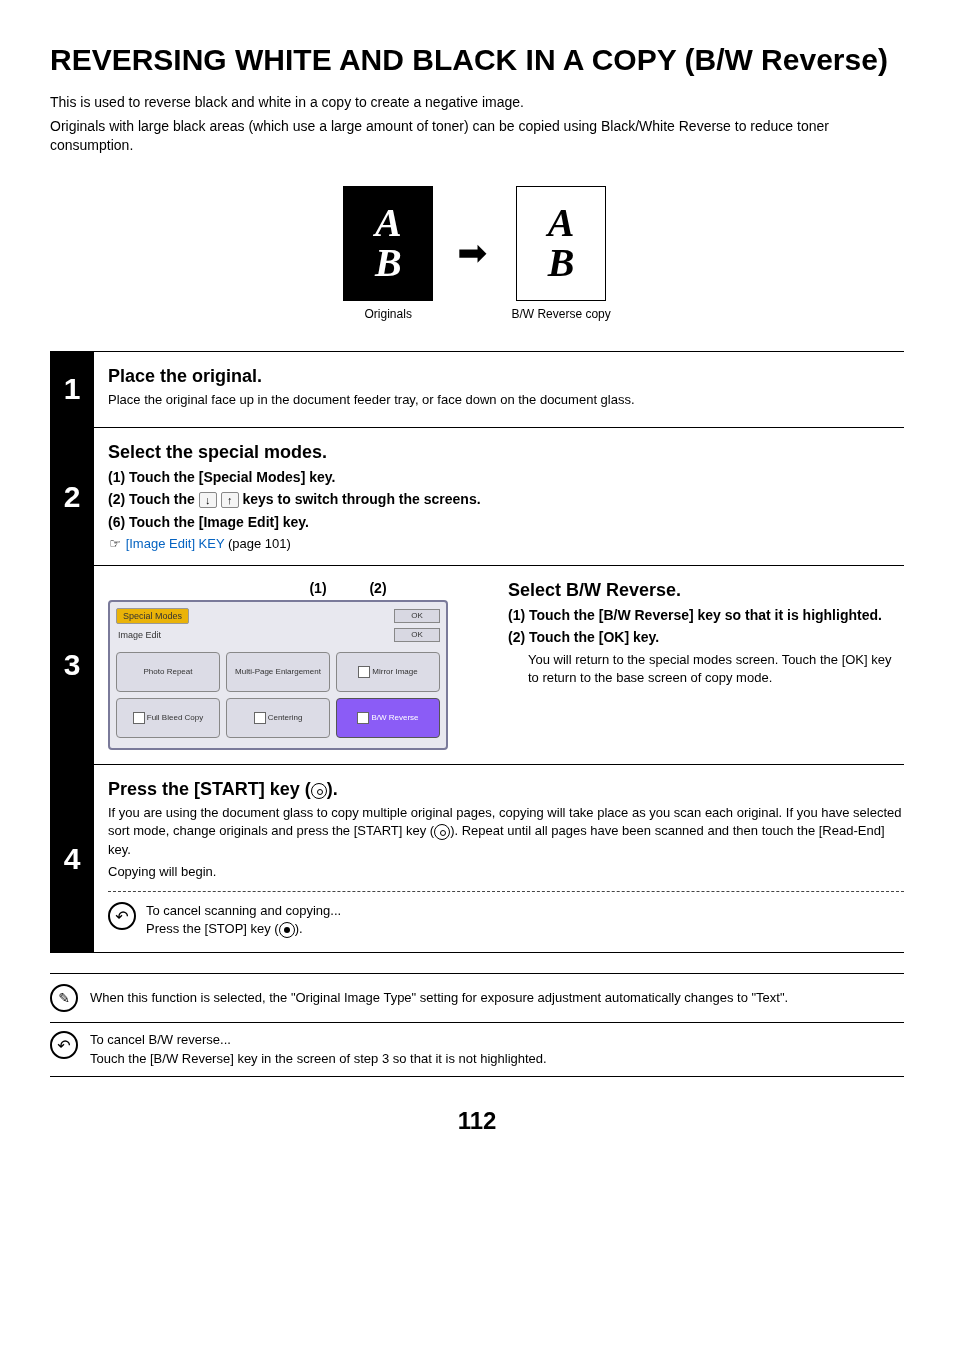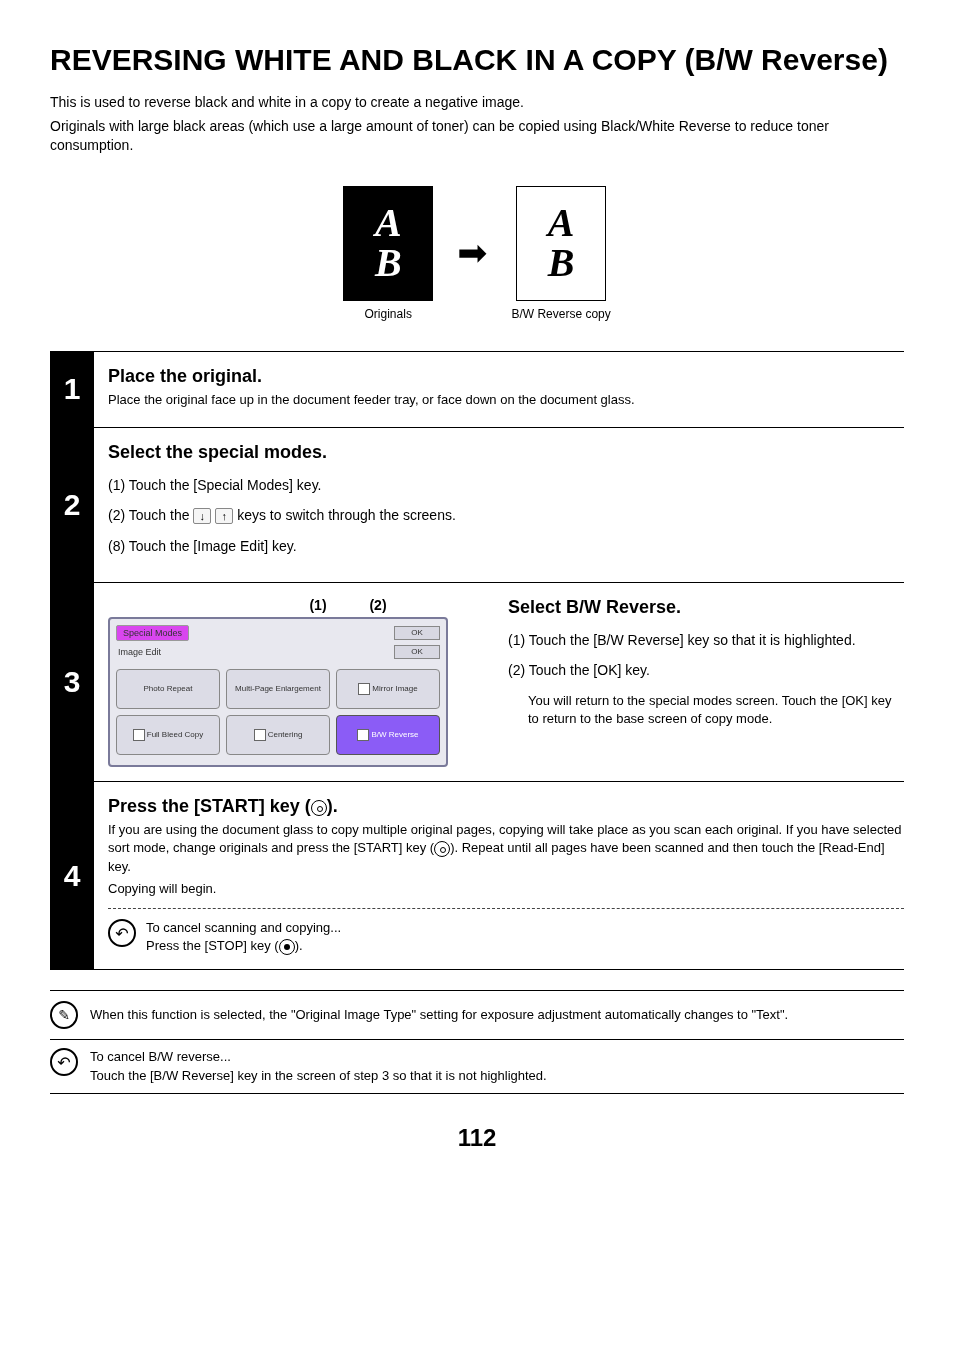--- a/index.html
+++ b/index.html
@@ -87,22 +87,22 @@
     font-weight: bold;
     margin: 0 0 4px 0;
   }
   .step-text {
     font-size: 13px;
     margin: 0 0 4px 0;
     line-height: 1.4;
   }
   .sub-list {
     font-size: 14px;
-    font-weight: normal;
-    margin: 14px 0;
+    font-weight: bold;
+    margin: 6px 0;
   }
   .link {
     color: #0563c1;
     font-size: 13px;
   }
   .pointer {
     font-size: 13px;
   }
   .hand {
     display: inline-block;
@@ -144,21 +144,21 @@
     font-size: 9px;
     color: #333;
   }
   .panel-top {
     display: flex;
     align-items: center;
     gap: 6px;
     margin-bottom: 4px;
   }
   .panel-breadcrumb {
-    background: #d946ef;
+    background: #eab308;
     border: 1px solid #999;
     border-radius: 2px;
     padding: 2px 6px;
     display: inline-block;
   }
   .panel-sep { flex: 1; }
   .panel-ok {
     background: #d8d8e2;
     border: 1px solid #888;
     border-radius: 0;
@@ -346,21 +346,25 @@
   <div class="step-num">2</div>
   <div class="step-body">
     <div class="step-title">Select the special modes.</div>
     <div class="sub-list">(1)  Touch the [Special Modes] key.</div>
     <div class="sub-list">
       <span>(2)  Touch the </span>
       <span class="arrow-key">↓</span>
       <span class="arrow-key">↑</span>
       <span> keys to switch through the screens.</span>
     </div>
-    <div class="sub-list">(8)  Touch the [Image Edit] key.</div>
+    <div class="sub-list">(6)  Touch the [Image Edit] key.</div>
+    <div class="pointer">
+      <span class="hand">☞</span>
+      <span class="link">[Image Edit] KEY</span><span> (page 101)</span>
+    </div>
   </div>
 </div>
 
 <div class="step">
   <div class="step-num">3</div>
   <div class="step-body step3-body">
     <div class="panel-col">
       <div class="panel-labels">
         <div class="lbl1">(1)</div>
         <div class="lbl2">(2)</div>

